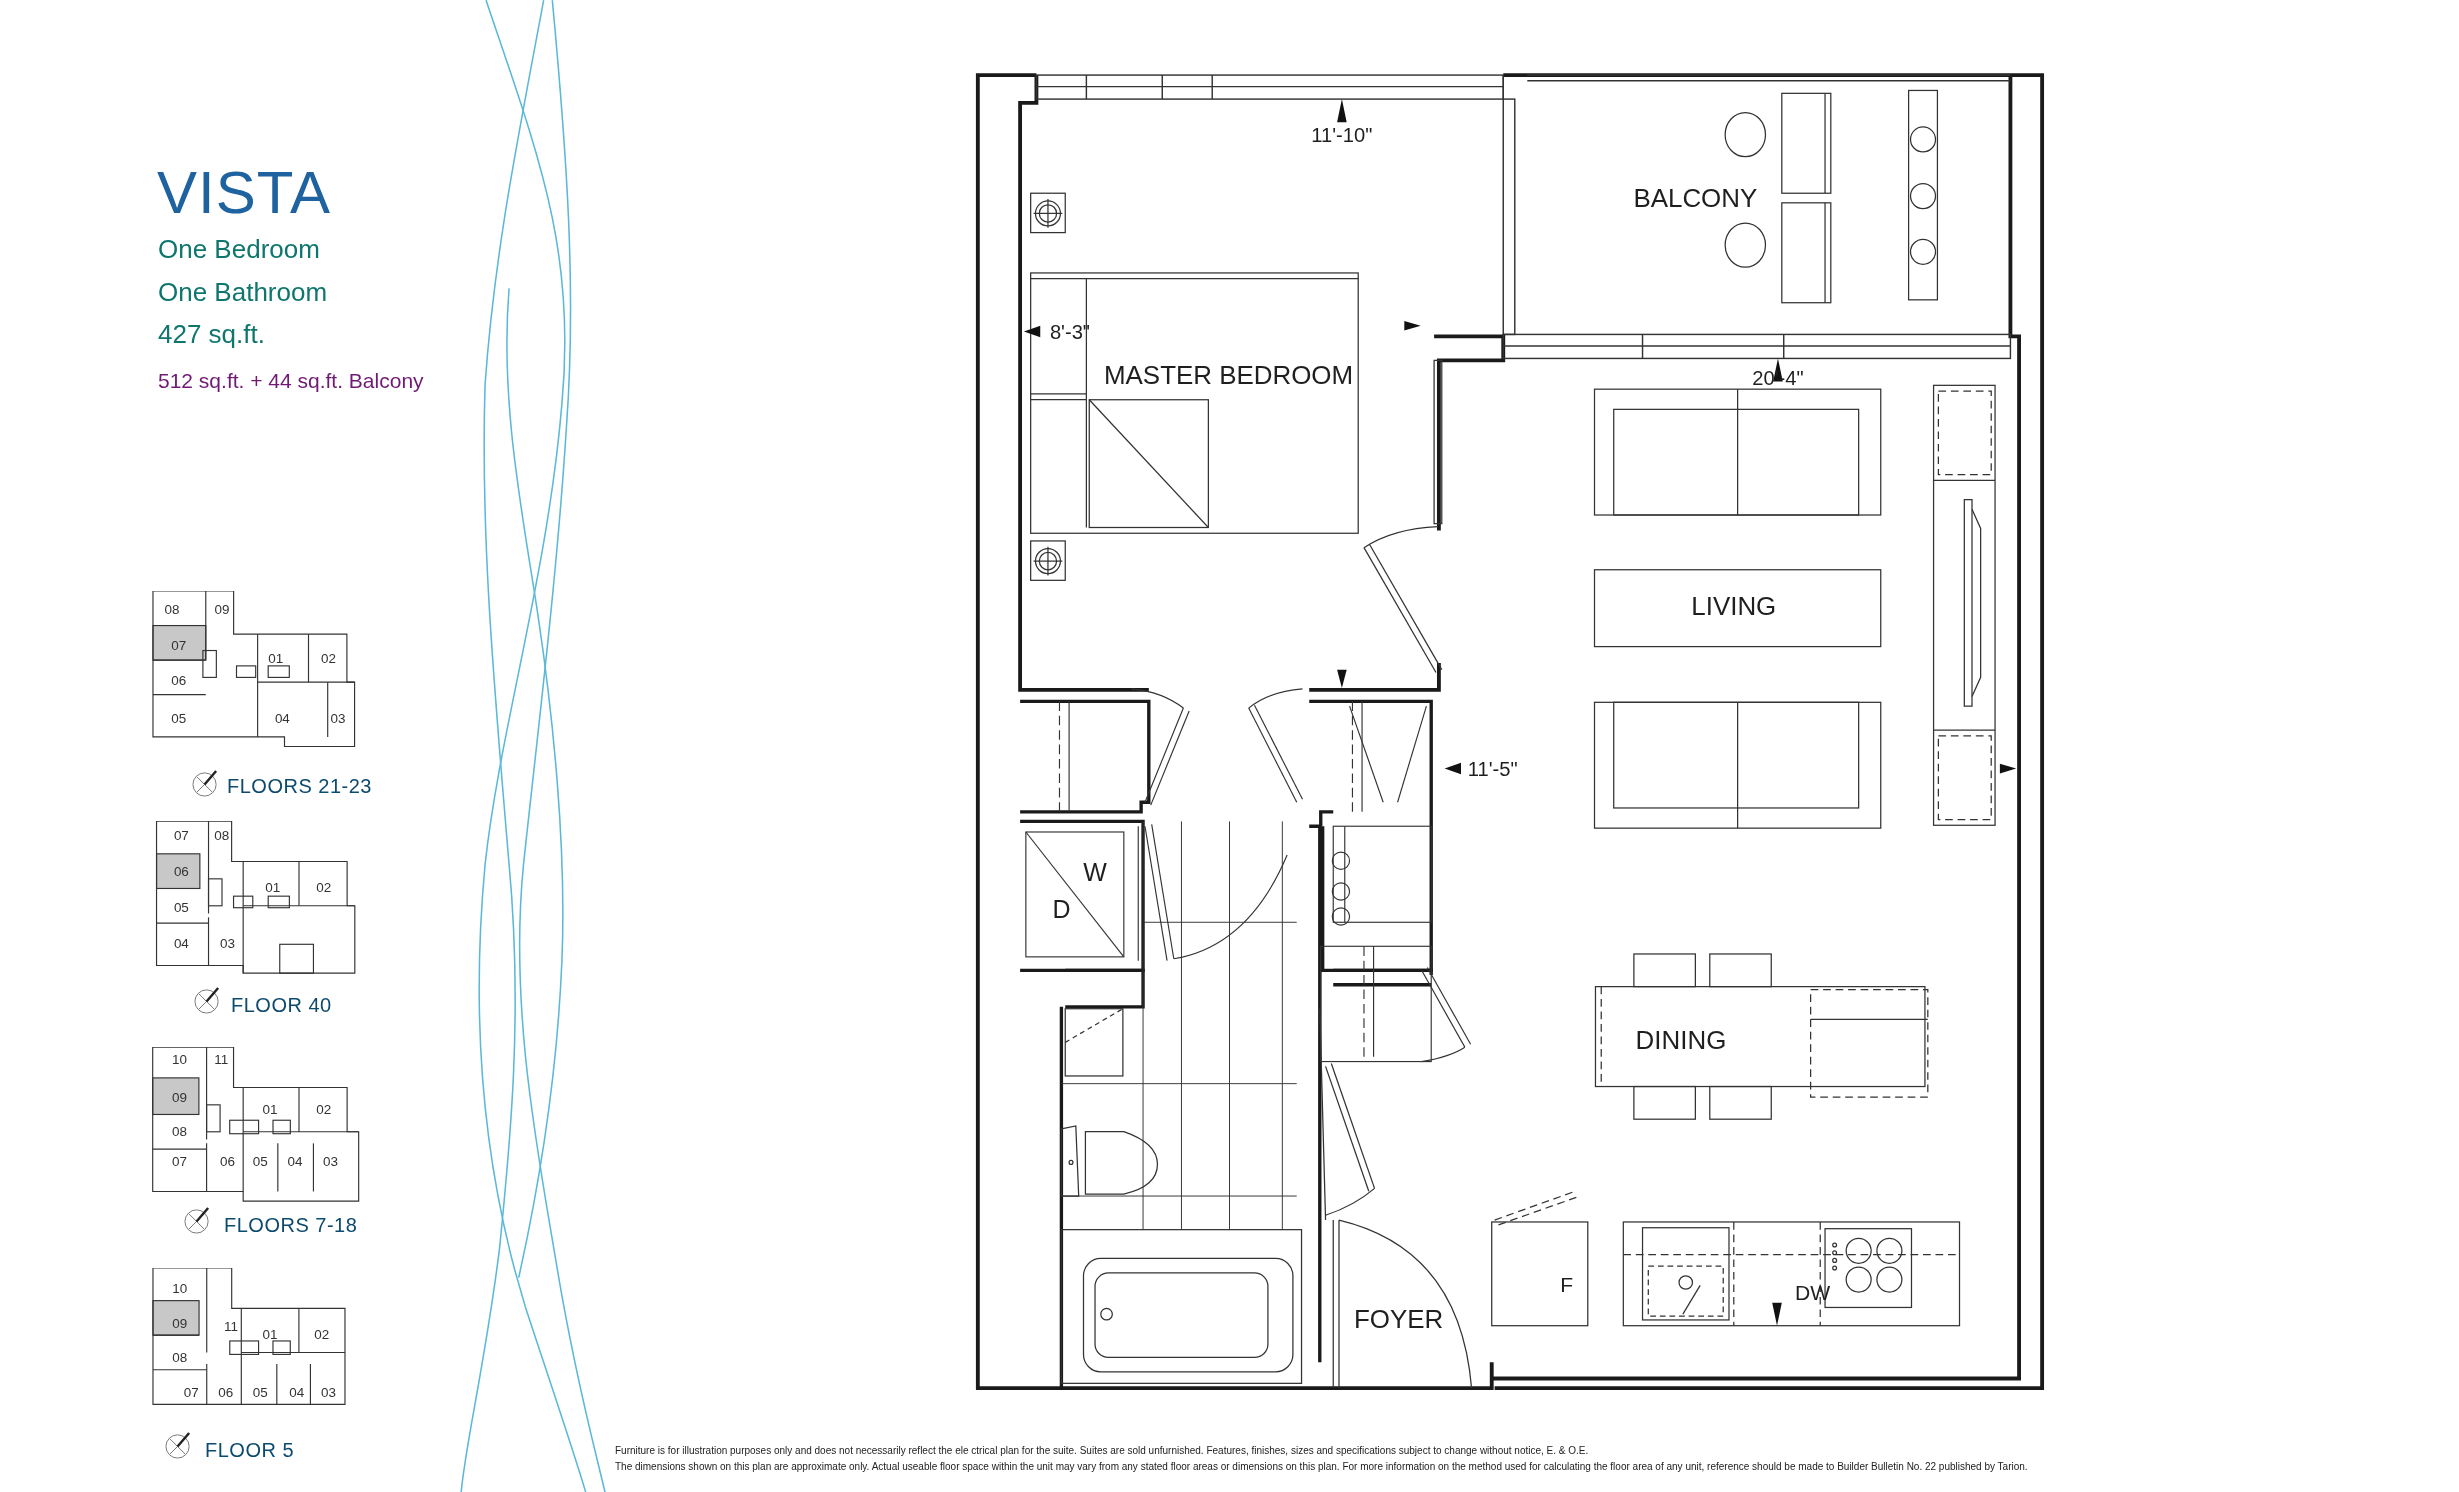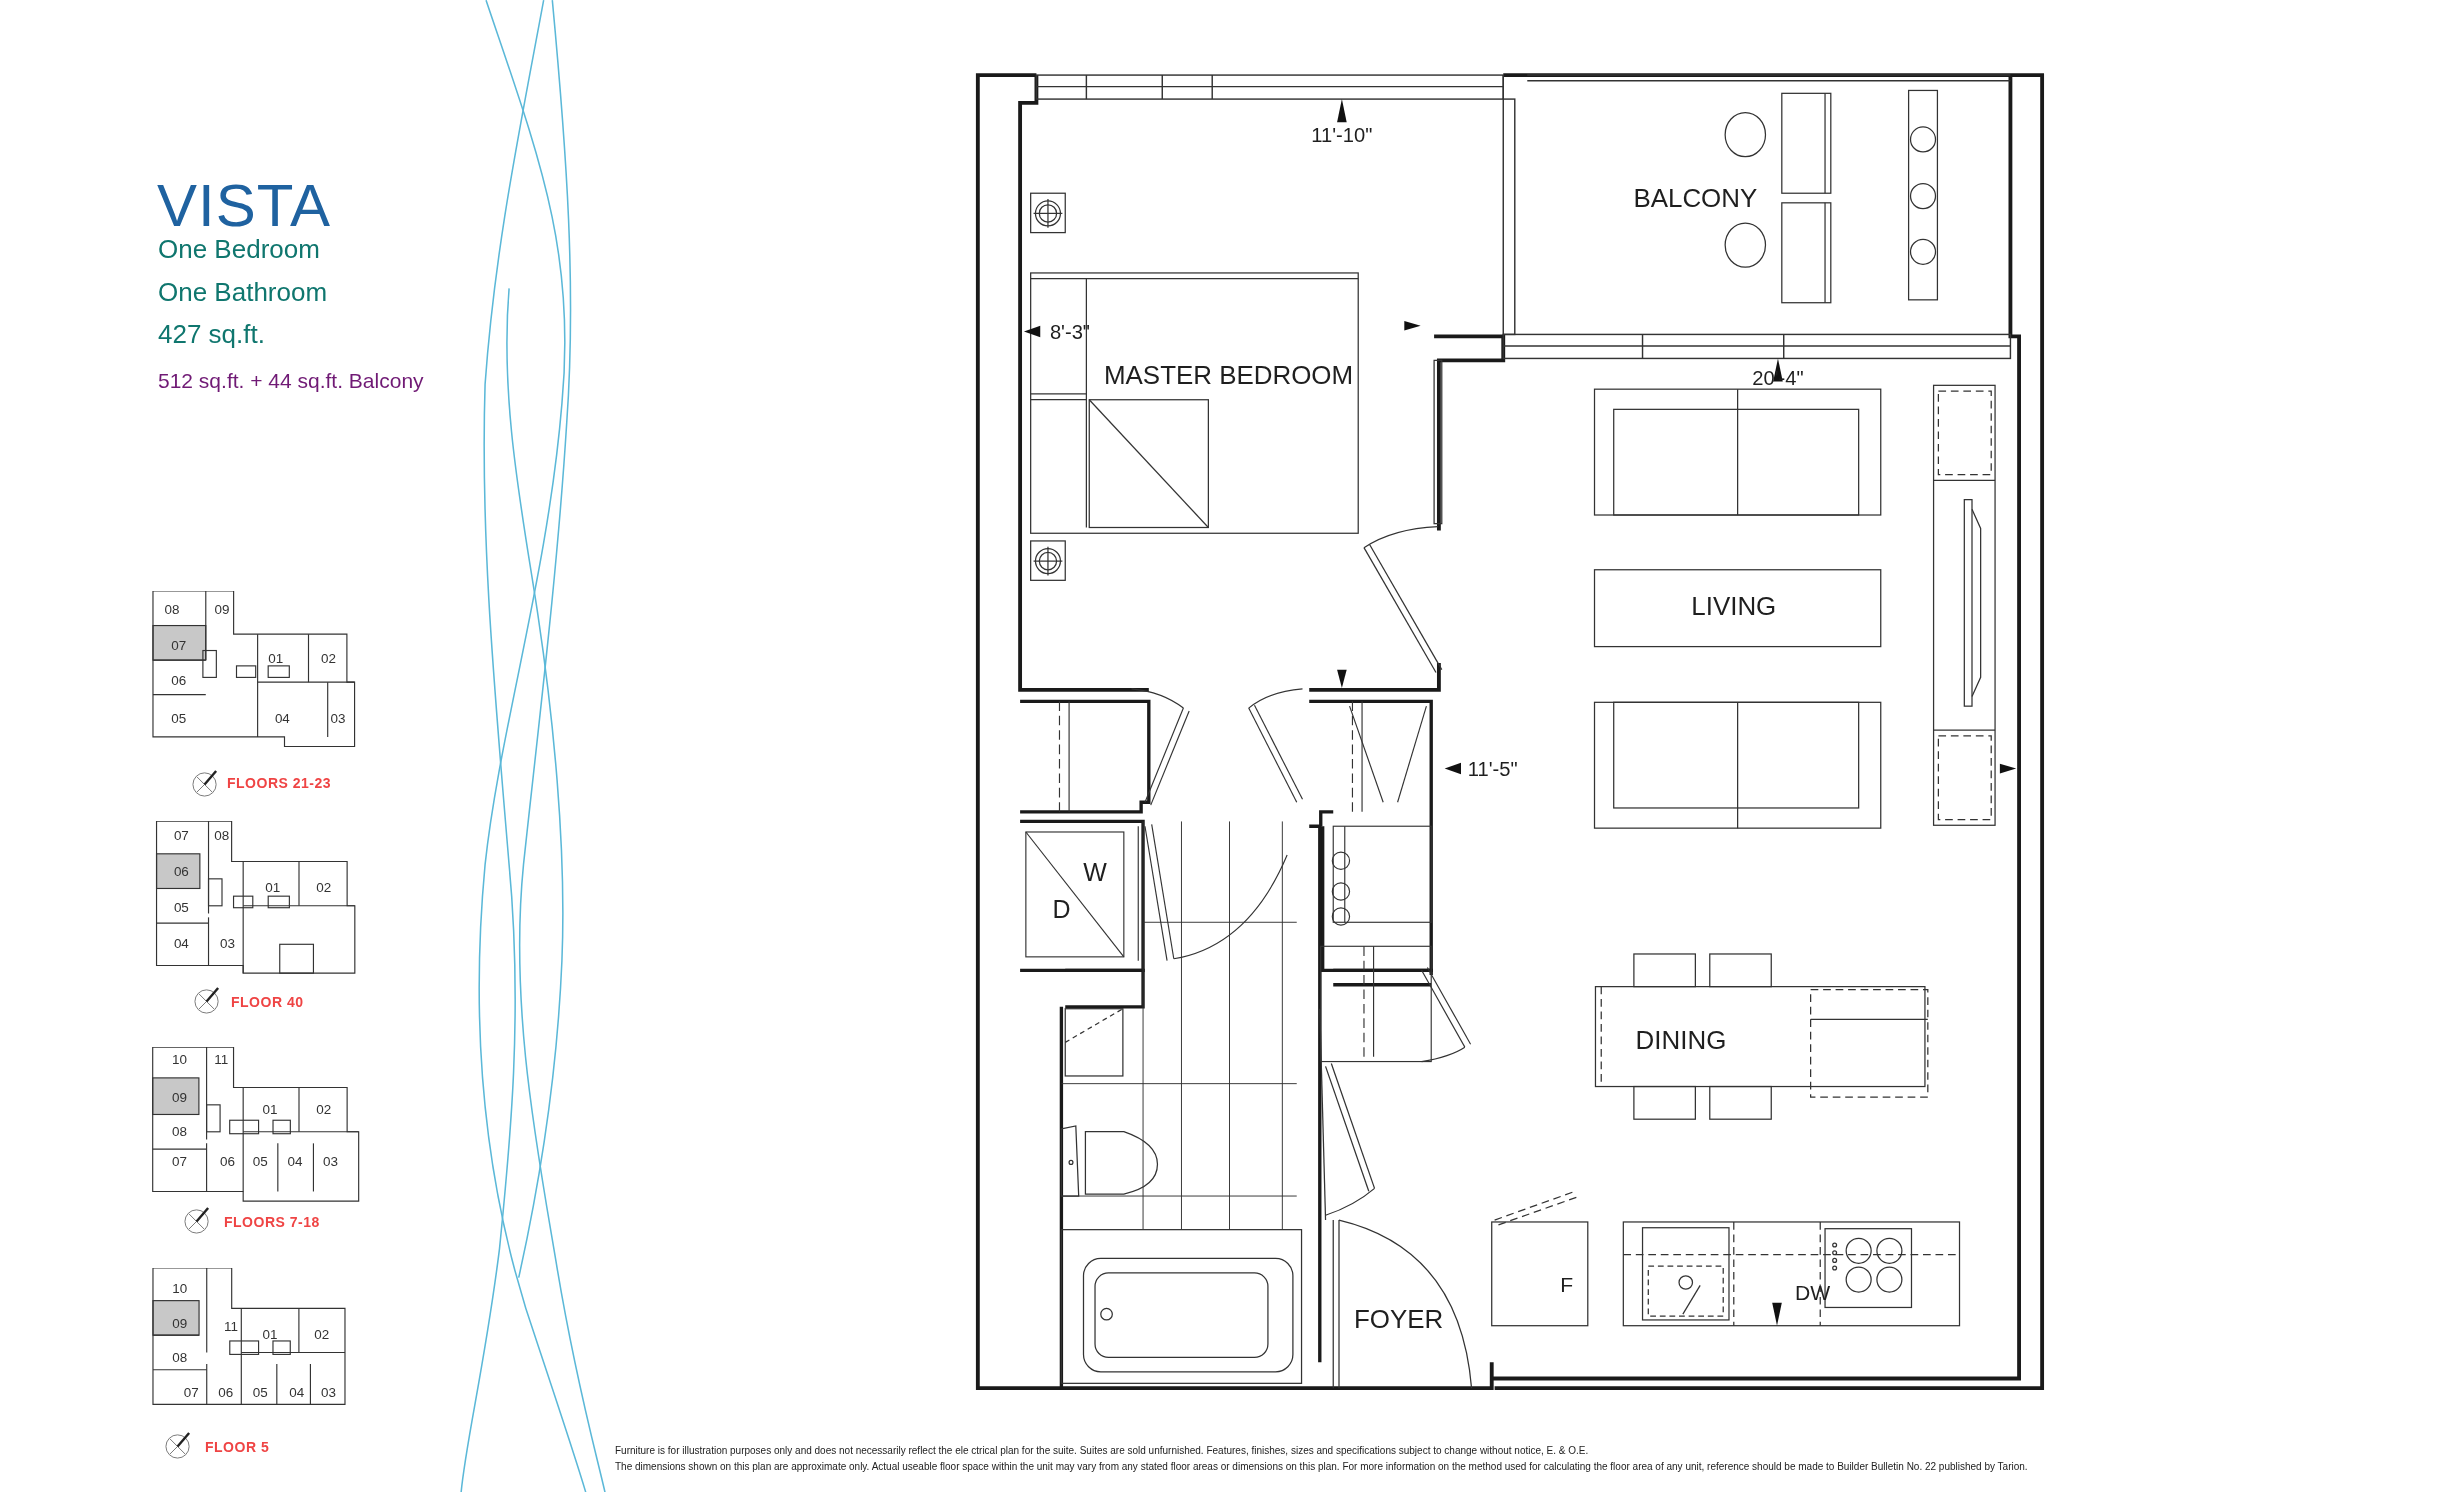--- a/index.html
+++ b/index.html
@@ -1,22 +1,22 @@
 <!DOCTYPE html>
 <html><head>
 <meta charset="utf-8">
 <style>
   html, body { margin: 0; padding: 0; background: #ffffff; }
   body { width: 2459px; height: 1493px; position: relative; overflow: hidden; font-family: "Liberation Sans", sans-serif; color: #231f20; }
-  .title { position: absolute; left: 157px; top: 163px; font-size: 60px; color: #1f62a0; letter-spacing: 1px; font-weight: normal; line-height: 1; margin-top: 13px; }
+  .title { position: absolute; left: 157px; top: 163px; font-size: 60px; color: #1f62a0; letter-spacing: 1px; font-weight: normal; line-height: 1; }
   .subline { position: absolute; left: 158px; font-size: 26px; color: #0f766e; line-height: 1; }
   .smallline { position: absolute; left: 158px; top: 370px; font-size: 21px; color: #701a75; line-height: 1; }
   .keyplate { position: absolute; left: 145px; width: 231px; }
   .keyplate svg { display: block; }
-  .keyplate-label { position: absolute; font-size: 14px; color: #ef4444; letter-spacing: 0.5px; font-weight: bold; }
+  .keyplate-label { position: absolute; font-size: 20px; color: #0c4a6e; letter-spacing: 0.5px; }
   #curves { position: absolute; left: 0; top: 0; }
   #plan { position: absolute; left: 0; top: 0; }
   .disclaimer { position: absolute; left: 615px; width: 1806px; text-align: left; font-size: 10px; color: #222; line-height: 1; white-space: nowrap; }
   .room-label { font-family: "Liberation Sans", sans-serif; fill: #1f1f1f; }
 </style>
 </head>
 <body>
 
 <svg id="curves" width="2459" height="1493" viewBox="0 0 2560 1554">
   <g fill="none" stroke="#5bb8d8" stroke-width="1.6">

